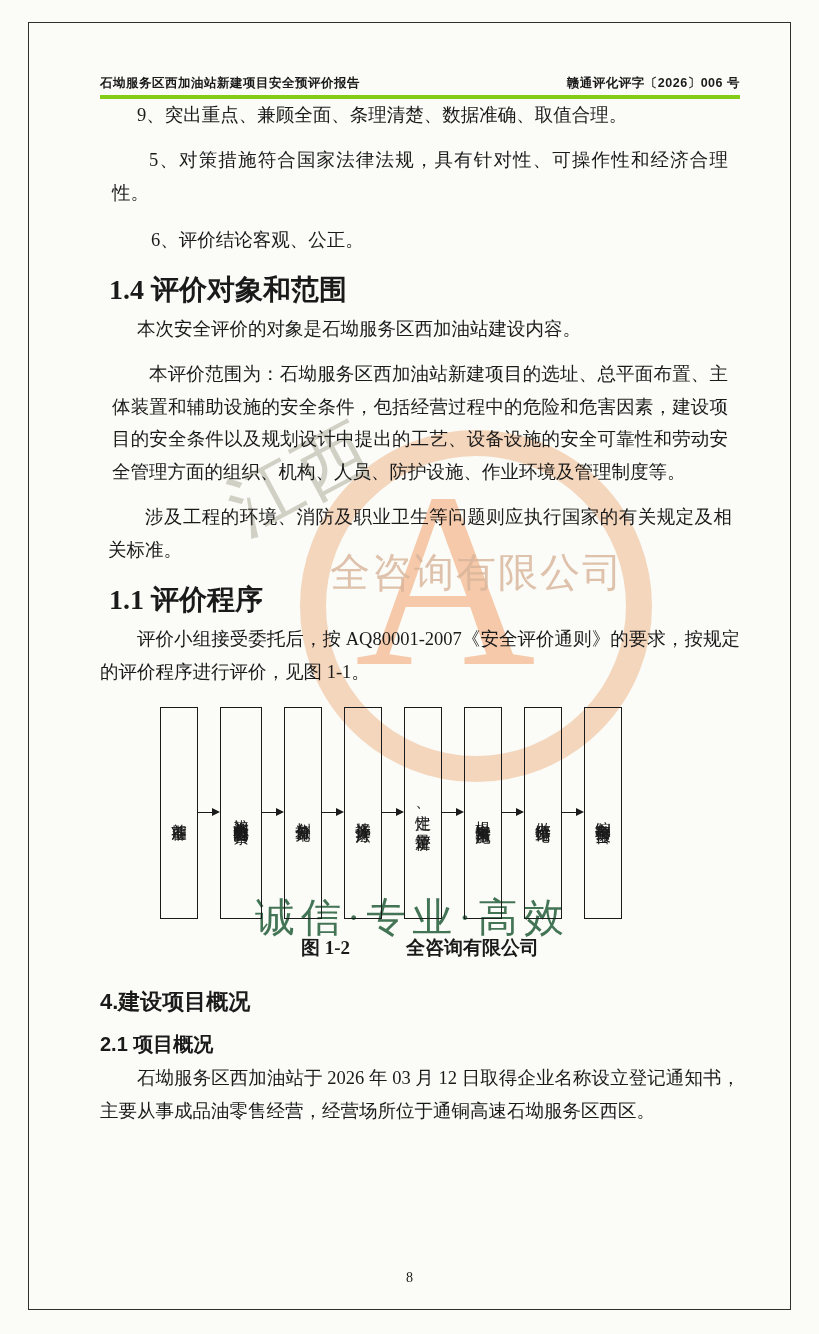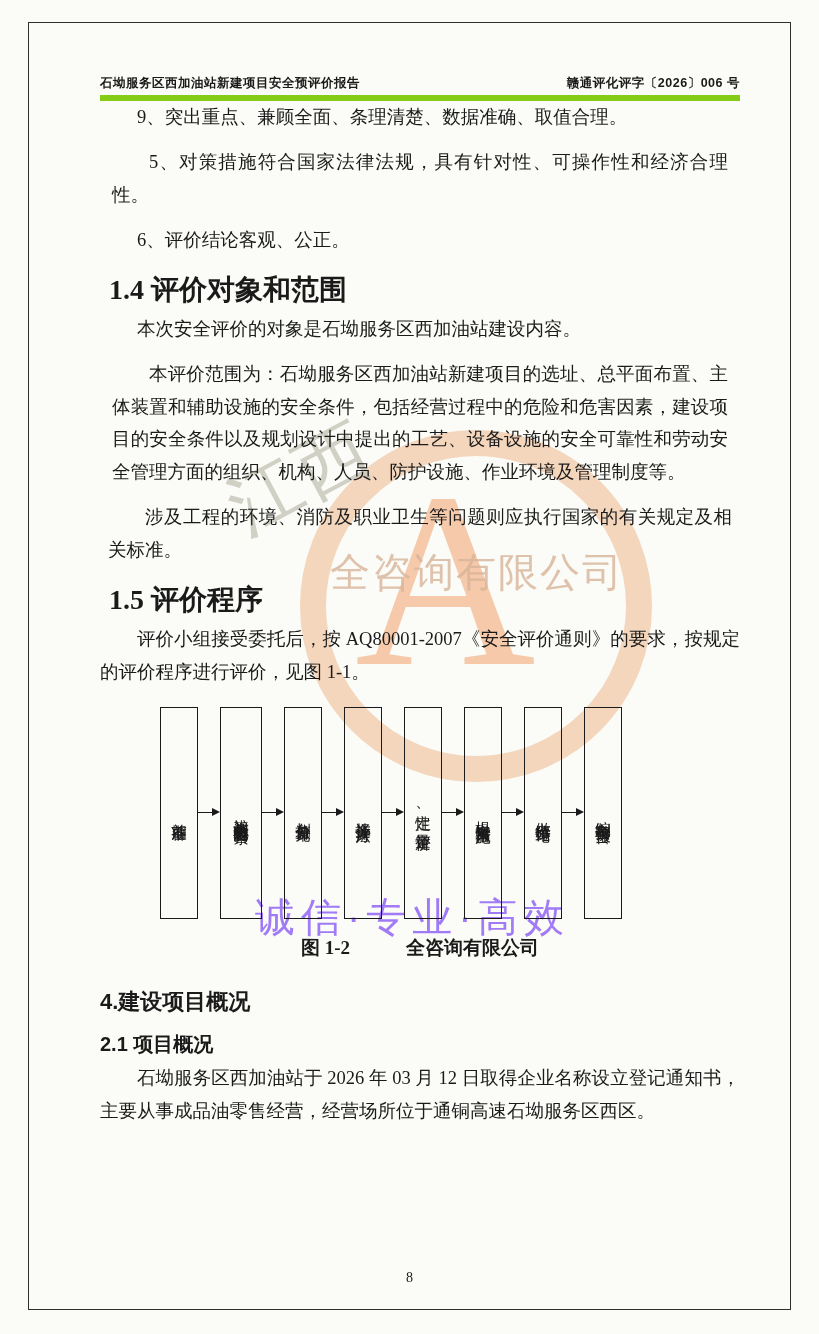--- a/index.html
+++ b/index.html
@@ -76,44 +76,44 @@
     opacity: .8;
     font-family: Liberation Mono, monospace;
     white-space: nowrap;
   }
   .wm-red {
     position: absolute;
     left: 255px;
     top: 890px;
     font-size: 40px;
     letter-spacing: 6px;
-    color: #8b5cf6;
+    color: #14532d;
     opacity: .8;
-    font-family: Liberation Sans, sans-serif;
+    font-family: Liberation Serif, serif;
     white-space: nowrap;
   }
 
   .content {
     position: absolute;
     left: 100px;
     top: 75px;
     width: 640px;
   }
 
   
   .header-row {
     display: flex;
     justify-content: space-between;
     align-items: flex-end;
     font-size: 12.5px;
     font-weight: bold;
     font-family: "Liberation Sans", sans-serif;
     letter-spacing: .5px;
     padding-bottom: 3px;
-    border-bottom: 6px solid #84cc16;
+    border-bottom: 4px solid #84cc16;
   }
 
   .body-text {
     font-size: 18.5px;
     line-height: 1.78;
     text-align: justify;
   }
   .indent2 { text-indent: 2em; }
 
   h2.sec {
@@ -230,28 +230,28 @@
 
   <div class="content">
 
     <div class="header-row">
       <span>石坳服务区西加油站新建项目安全预评价报告</span>
       <span>赣通评化评字〔2026〕006 号</span>
     </div>
 
     <p class="body-text indent2" style="margin:0;">9、突出重点、兼顾全面、条理清楚、数据准确、取值合理。</p>
     <p class="body-text indent2" style="margin:12px;">5、对策措施符合国家法律法规，具有针对性、可操作性和经济合理性。</p>
-    <p class="body-text indent2" style="margin:0;">6、评价结论客观、公正。</p>
+    <p class="body-text indent2" style="margin:14px;">6、评价结论客观、公正。</p>
 
     <h2 class="sec">1.4 评价对象和范围</h2>
     <p class="body-text indent2" style="margin:0;">本次安全评价的对象是石坳服务区西加油站建设内容。</p>
     <p class="body-text indent2" style="margin:12px;">本评价范围为：石坳服务区西加油站新建项目的选址、总平面布置、主体装置和辅助设施的安全条件，包括经营过程中的危险和危害因素，建设项目的安全条件以及规划设计中提出的工艺、设备设施的安全可靠性和劳动安全管理方面的组织、机构、人员、防护设施、作业环境及管理制度等。</p>
     <p class="body-text indent2" style="margin:8px;">涉及工程的环境、消防及职业卫生等问题则应执行国家的有关规定及相关标准。</p>
 
-    <h2 class="sec">1.5  评价程序</h2>
+    <h2 class="sec">1.1  评价程序</h2>
     <p class="body-text indent2" style="margin:0;">评价小组接受委托后，按 AQ80001-2007《安全评价通则》的要求，按规定的评价程序进行评价，见图 1-1。</p>
 
     <div class="flow">
       <div class="flow-box">
           <span class="vtext">前期准备</span>
         </div>
       <div class="arrow"></div>
       <div class="flow-box w2">
           <span class="vtext">辨识与分析危险有害因素</span>
         </div>

